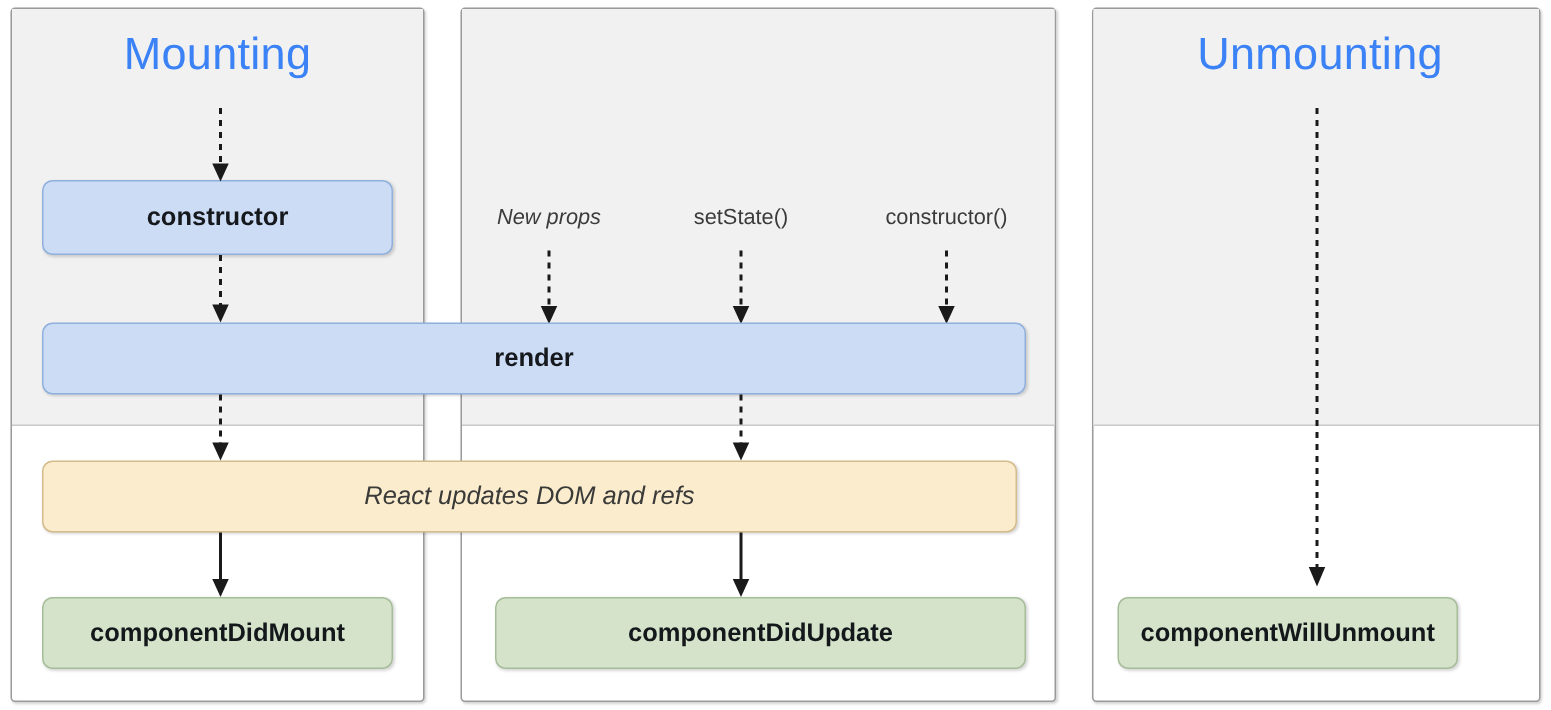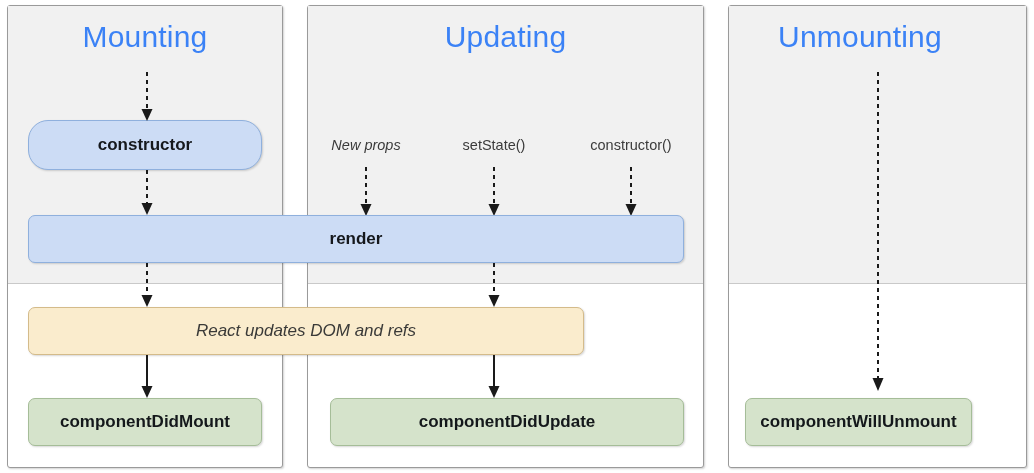--- a/index.html
+++ b/index.html
@@ -77,24 +77,24 @@
   .lc-yellow {
     background: #faeccd;
     border-color: #d4bb8a;
     font-style: italic;
     font-weight: normal;
     font-size: 17px;
     color: #3a3a38;
   }
   .lc-green  { background: #d5e3cb; border-color: #a5bd98; color: #14181b; }
 
-  .box-constructor { left: 28px;  top: 120px; width: 234px; height: 50px; border-radius: 20px; }
+  .box-constructor { left: 28px;  top: 120px; width: 234px; height: 50px; }
   .box-render      { left: 28px;  top: 215px; width: 656px; height: 48px;
                      z-index: 6; }
-  .box-reactupdate { left: 28px;  top: 307px; width: 556px; height: 48px;
+  .box-reactupdate { left: 28px;  top: 307px; width: 650px; height: 48px;
                      z-index: 6; }
   .box-did-mount   { left: 28px;  top: 398px; width: 234px; height: 48px; }
   .box-did-update  { left: 330px; top: 398px; width: 354px; height: 48px; }
   .box-will-unmount{ left: 745px; top: 398px; width: 227px; height: 48px; }
 
   
   .box-render .lbl { }
 
   
   .conn {
@@ -137,22 +137,21 @@
 
   <div class="panel panel-updating">
     <div class="panel-top"></div>
   </div>
 
   <div class="panel panel-unmounting">
     <div class="panel-top"></div>
   </div>
 
   <div class="phase-title" style="left:7px; width:276px;">Mounting</div>
-  <div class="phase-title" style="left:307px; width:397px;">Updating</div>
-  <div class="phase-title" style="left:728px; width:264px;">Unmounting</div>
+  <div class="phase-title" style="left:728px; width:264px;padding-left:20px;">Unmounting</div>
 
   <div class="conn" style="left:140px; top:72px;">
     <svg width="14" height="50" viewBox="0 0 14 50">
       <line x1="7" y1="0" x2="7" y2="40" stroke="#1a1a1a" stroke-width="2" stroke-dasharray="4 4"></line>
       <polygon points="7,49 1.5,37 12.5,37" fill="#1a1a1a"></polygon>
     </svg>
   </div>
 
   <div class="conn" style="left:140px; top:170px;">
     <svg width="14" height="46" viewBox="0 0 14 46">

